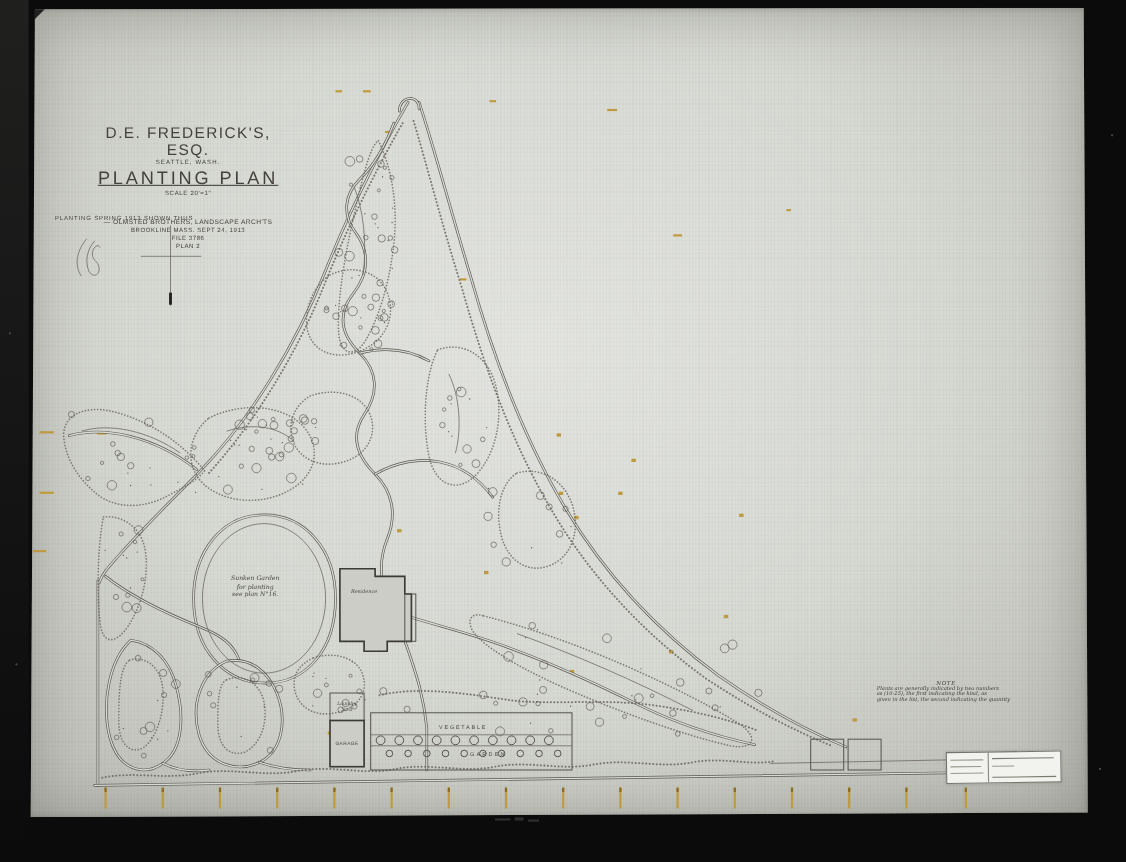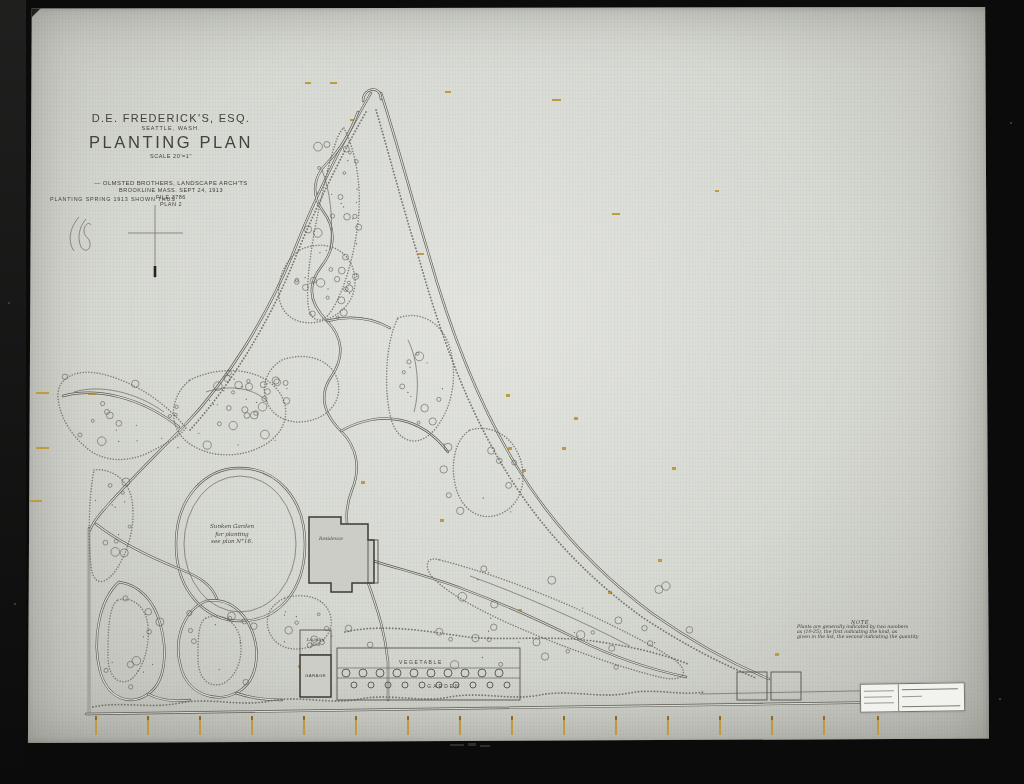--- a/index.html
+++ b/index.html
@@ -30,23 +30,23 @@
 
   .road{stroke:#5b5850;stroke-width:2.4;fill:none;stroke-linecap:round;}
   .core{stroke:#d7d9d3;stroke-width:1.2;fill:none;stroke-linecap:round;}
   .thin{stroke:#6a675e;stroke-width:.7;fill:none;}
   .bed{stroke:#6f6c62;stroke-width:1.5;fill:none;stroke-dasharray:.1 2.7;stroke-linecap:round;opacity:.85;}
   .hedge{stroke:#6f6c62;stroke-width:1.8;fill:none;stroke-dasharray:.1 3.1;stroke-linecap:round;opacity:.9;}
   .bldg{stroke:#3d3b35;stroke-width:1.5;fill:#cbcdc6;}
   .lite{stroke:#54524b;stroke-width:.9;fill:none;}
   .dark{stroke:#22211e;stroke-width:2.6;fill:none;}
   .titleblock{position:absolute;left:85px;top:112px;width:172px;text-align:center;color:#44423c;}
-  .tb-client{font-size:11px;letter-spacing:1.3px;}
+  .tb-client{font-size:14px;letter-spacing:1.3px;}
   .tb-city{font-size:5.5px;letter-spacing:1px;margin-top:1px;}
-  .tb-title{font-size:16.5px;letter-spacing:2.6px;margin-top:2px;}
+  .tb-title{font-size:16.5px;letter-spacing:2.6px;margin-top:2px;text-decoration:underline;}
   .tb-scale{font-size:5.5px;letter-spacing:.6px;margin-top:1px;}
   .tb-firm{font-size:6px;letter-spacing:.4px;margin-top:21px;}
   .tb-line{font-size:5.5px;letter-spacing:.5px;margin-top:1px;}
 
   .legend-note{position:absolute;left:50px;top:196px;font-size:5.4px;letter-spacing:.8px;color:#45433d;}
 
   .noteblock{position:absolute;left:797px;top:619px;width:126px;color:#3f3d38;
     font-family:"DejaVu Serif", serif;font-style:italic;}
   .note-h{text-align:center;font-size:5px;letter-spacing:.6px;}
   .note-l{font-size:4.7px;line-height:4.9px;white-space:nowrap;}

